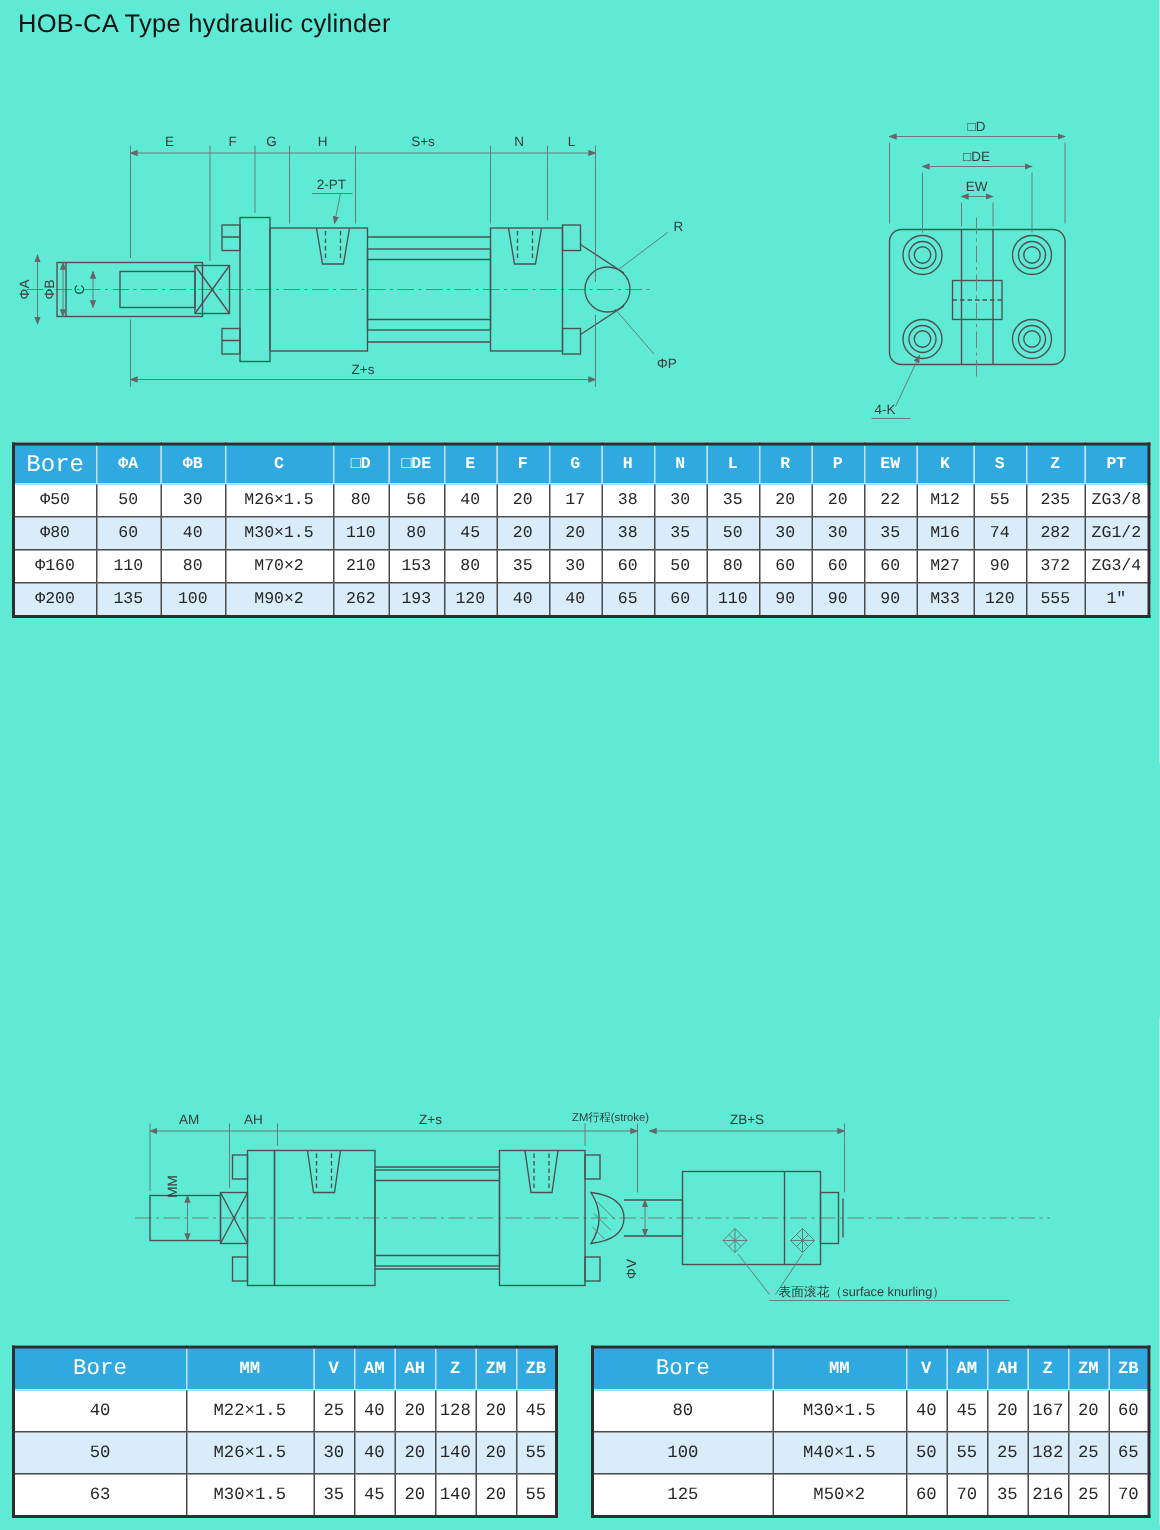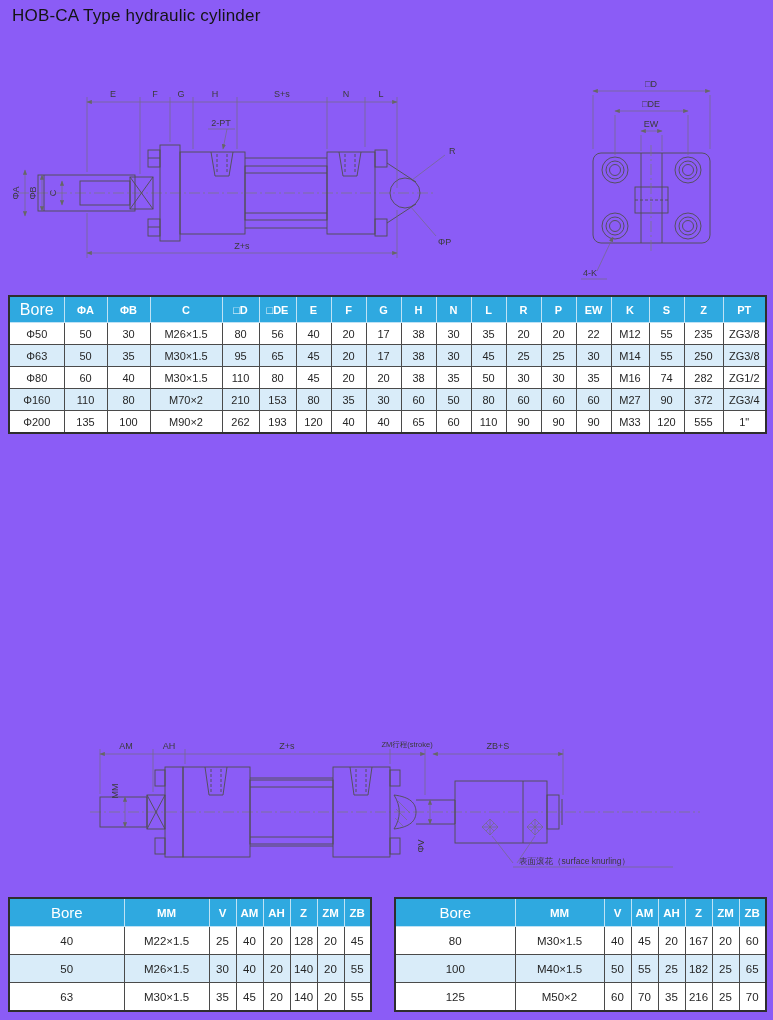--- a/index.html
+++ b/index.html
@@ -1,28 +1,28 @@
 <!DOCTYPE html>
 <html><head>
 <meta charset="utf-8">
 <style>
   html,body{margin:0;padding:0;background:#e8e8e4;}
-  .page{position:relative;width:773px;height:1020px;background:#8b5cf6;
+  .page{position:relative;width:773px;height:1020px;background:#5eead4;
         font-family:"Liberation Sans",sans-serif;overflow:hidden;}
   .title{position:absolute;left:12px;margin:0;font-size:17px;font-weight:500;
          color:#141414;letter-spacing:.2px;white-space:nowrap;}
   svg{position:absolute;}
   svg text{font-family:"Liberation Sans",sans-serif;fill:#3a3a3a;}
   svg .draw{stroke:#4f4f4f;stroke-width:0.9;fill:none;}
   svg .thin{stroke:#6e6e6e;stroke-width:0.6;fill:none;}
   svg .cl{stroke:#7a7a7a;stroke-width:0.7;fill:none;stroke-dasharray:11,3,2,3;}
   svg .dash{stroke-dasharray:3,2;}
   svg .dim{font-size:9px;}
   svg .dimsm{font-size:7.5px;}
-  table{border-collapse:collapse;table-layout:fixed;position:absolute;background:#fff;}
+  table{border-collapse:collapse;table-layout:fixed;position:absolute;background:#fff;font-family:Liberation Mono, monospace;}
   .dtable{border:2px solid #2e2e2e;}
   .dtable th{background:#2fa9e0;color:#fff;font-weight:bold;font-size:11px;
              border:1px solid #bfe2f5;padding:0;}
   .dtable td{border:1px solid #4a4a4a;text-align:center;color:#262626;
              font-size:11px;padding:0;}
   .dtable tbody tr:nth-child(even){background:#d9ecf9;}
   #main-table th{height:25px;}
   #main-table td{height:21px;}
   #main-table th:first-child{font-size:16px;font-weight:500;}
   .btable th{height:27px;font-size:11.5px;}
@@ -241,41 +241,20 @@
           <td>35</td>
           <td>20</td>
           <td>20</td>
           <td>22</td>
           <td>M12</td>
           <td>55</td>
           <td>235</td>
           <td>ZG3/8</td>
         </tr>
         <tr>
-          <td>Φ63</td>
-          <td>50</td>
-          <td>35</td>
-          <td>M30×1.5</td>
-          <td>95</td>
-          <td>65</td>
-          <td>45</td>
-          <td>20</td>
-          <td>17</td>
-          <td>38</td>
-          <td>30</td>
-          <td>45</td>
-          <td>25</td>
-          <td>25</td>
-          <td>30</td>
-          <td>M14</td>
-          <td>55</td>
-          <td>250</td>
-          <td>ZG3/8</td>
-        </tr>
-        <tr>
           <td>Φ80</td>
           <td>60</td>
           <td>40</td>
           <td>M30×1.5</td>
           <td>110</td>
           <td>80</td>
           <td>45</td>
           <td>20</td>
           <td>20</td>
           <td>38</td>

